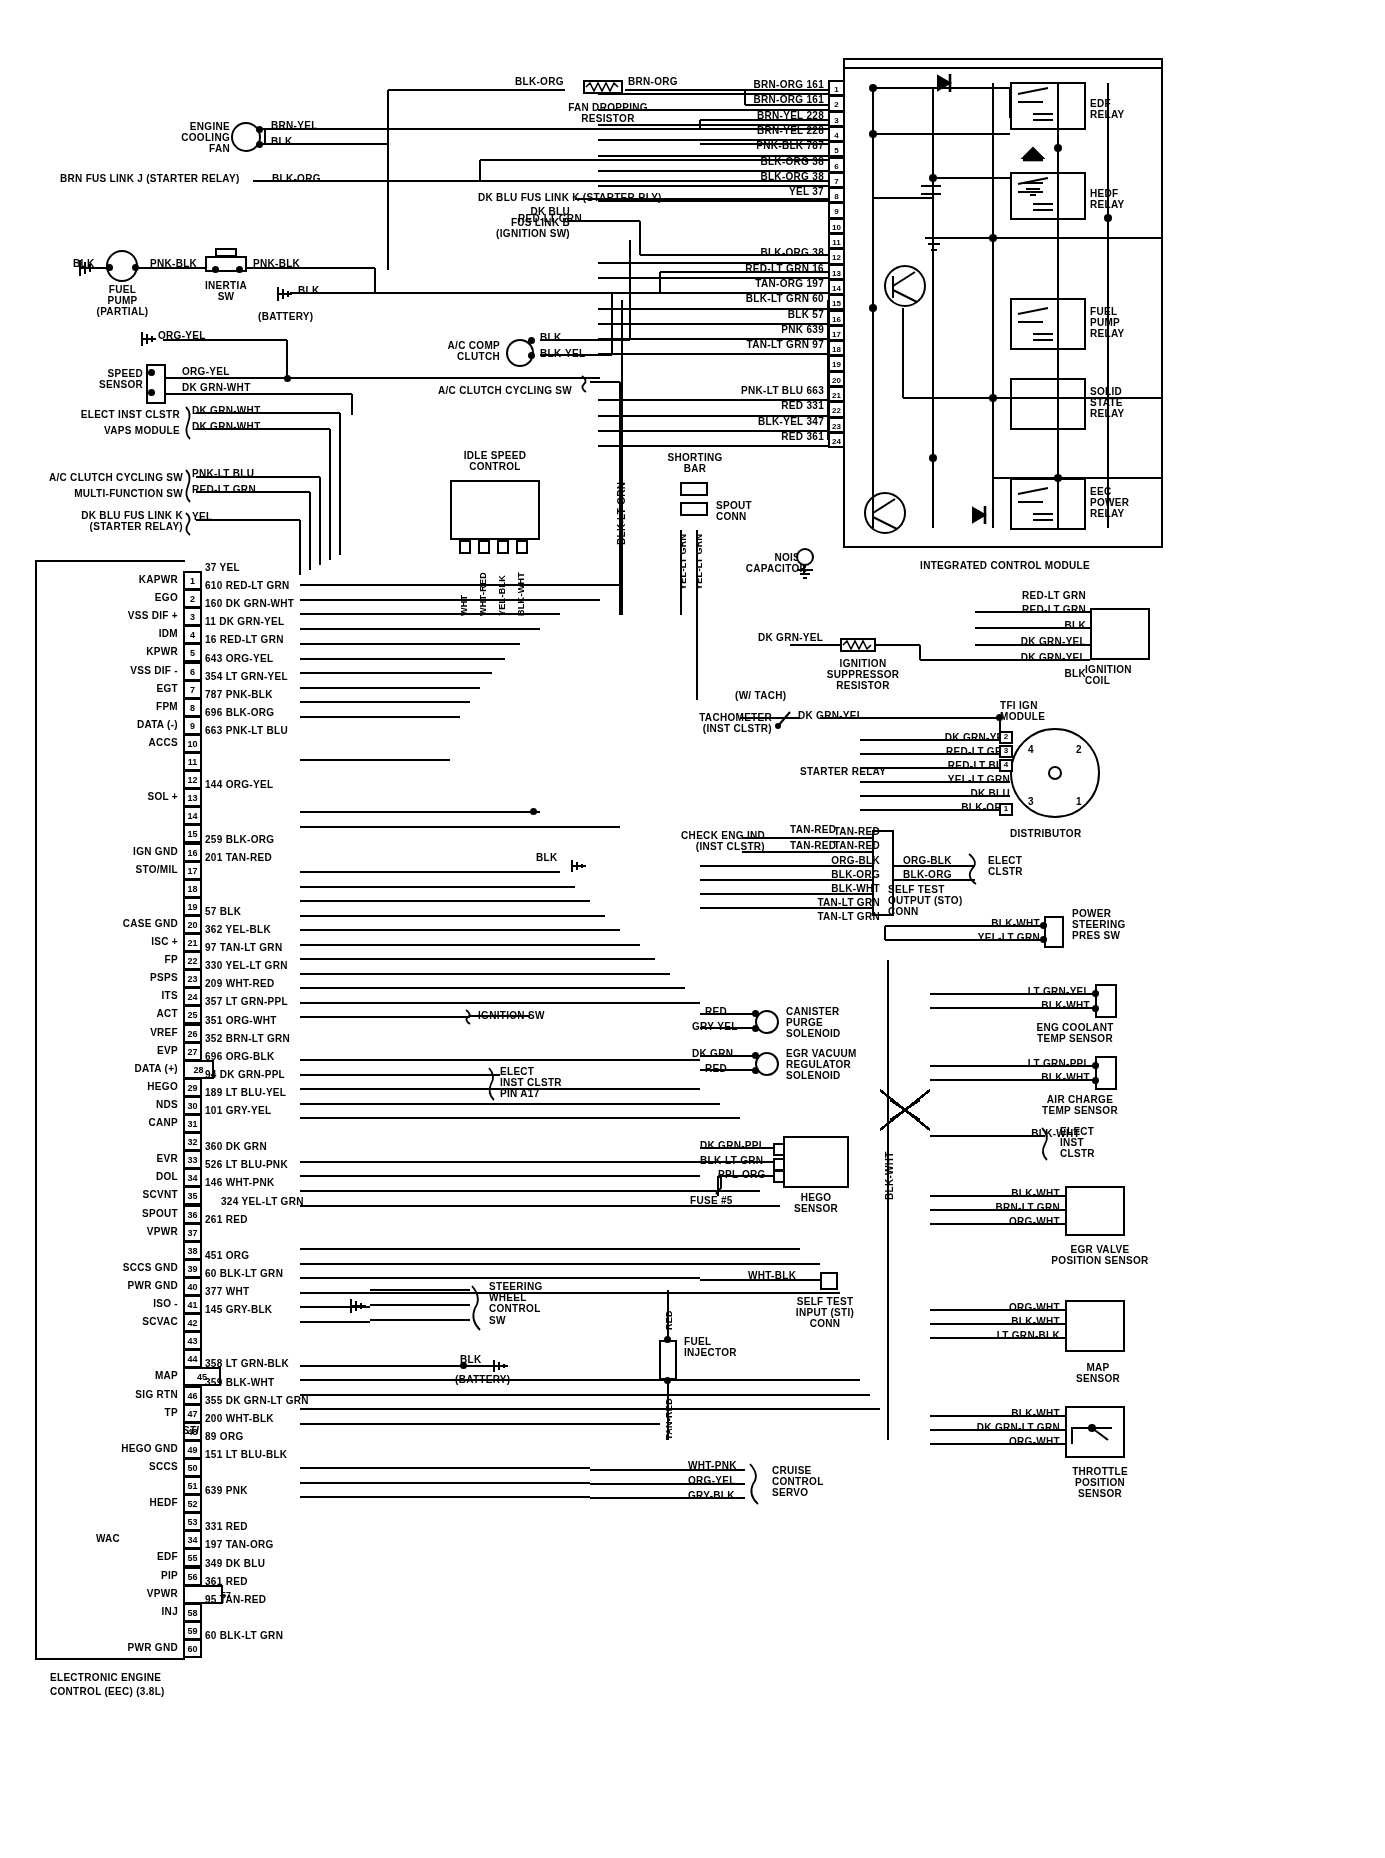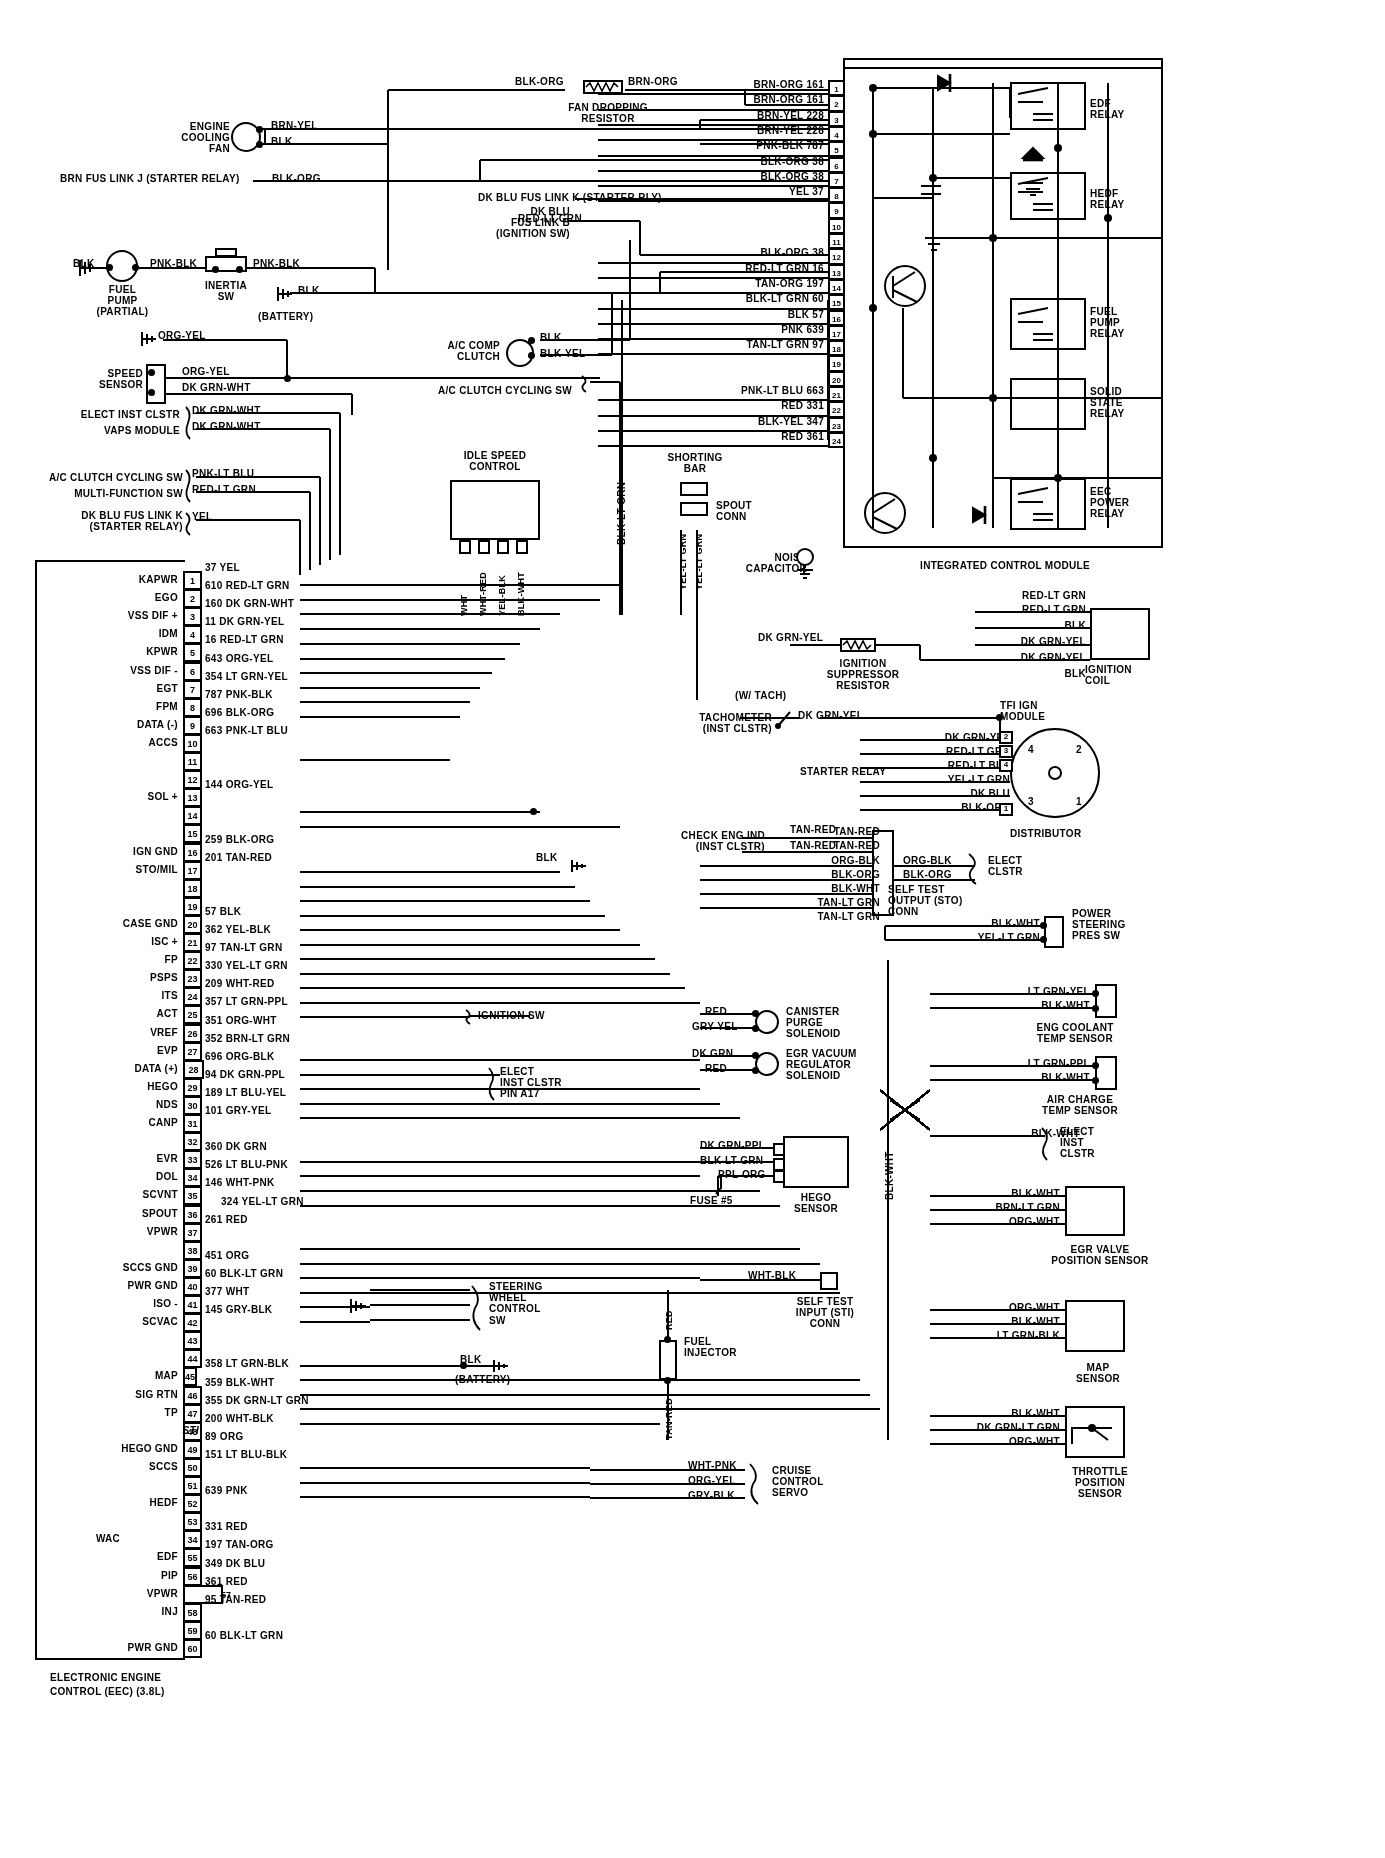--- a/index.html
+++ b/index.html
@@ -813,21 +813,21 @@
       <div class="lbl s10" style="left: 205px; top: 978.3px;">209 WHT-RED</div>
       <div class="pinrow" style="left: 183px; top: 1005.4px; width: 19px; height: 19.1px; line-height: 17.1px; font-size: 9px;">25</div>
       <div class="lbl s10 r" style="left: 38px; top: 1008.4px; width: 140px;">ACT</div>
       <div class="lbl s10" style="left: 205px; top: 996.4px;">357 LT GRN-PPL</div>
       <div class="pinrow" style="left: 183px; top: 1023.5px; width: 19px; height: 19.1px; line-height: 17.1px; font-size: 9px;">26</div>
       <div class="lbl s10 r" style="left: 38px; top: 1026.5px; width: 140px;">VREF</div>
       <div class="lbl s10" style="left: 205px; top: 1014.5px;">351 ORG-WHT</div>
       <div class="pinrow" style="left: 183px; top: 1041.6px; width: 19px; height: 19.1px; line-height: 17.1px; font-size: 9px;">27</div>
       <div class="lbl s10 r" style="left: 38px; top: 1044.6px; width: 140px;">EVP</div>
       <div class="lbl s10" style="left: 205px; top: 1032.6px;">352 BRN-LT GRN</div>
-      <div class="pinrow" style="left: 183px; top: 1059.7px; width: 21px; height: 19.1px; line-height: 17.1px; font-size: 9px;">28</div>
+      <div class="pinrow" style="left: 183px; top: 1059.7px; width: 31px; height: 19.1px; line-height: 17.1px; font-size: 9px;">28</div>
       <div class="lbl s10 r" style="left: 38px; top: 1062.7px; width: 140px;">DATA (+)</div>
       <div class="lbl s10" style="left: 205px; top: 1050.7px;">696 ORG-BLK</div>
       <div class="pinrow" style="left: 183px; top: 1077.8px; width: 19px; height: 19.1px; line-height: 17.1px; font-size: 9px;">29</div>
       <div class="lbl s10 r" style="left: 38px; top: 1080.8px; width: 140px;">HEGO</div>
       <div class="lbl s10" style="left: 205px; top: 1068.8px;">94 DK GRN-PPL</div>
       <div class="pinrow" style="left: 183px; top: 1095.9px; width: 19px; height: 19.1px; line-height: 17.1px; font-size: 9px;">30</div>
       <div class="lbl s10 r" style="left: 38px; top: 1098.9px; width: 140px;">NDS</div>
       <div class="lbl s10" style="left: 205px; top: 1086.9px;">189 LT BLU-YEL</div>
       <div class="pinrow" style="left: 183px; top: 1114px; width: 19px; height: 19.1px; line-height: 17.1px; font-size: 9px;">31</div>
       <div class="lbl s10 r" style="left: 38px; top: 1117px; width: 140px;">CANP</div>
@@ -856,21 +856,21 @@
       <div class="lbl s10 r" style="left: 38px; top: 1279.9px; width: 140px;">PWR GND</div>
       <div class="lbl s10" style="left: 205px; top: 1267.9px;">60 BLK-LT GRN</div>
       <div class="pinrow" style="left: 183px; top: 1295px; width: 19px; height: 19.1px; line-height: 17.1px; font-size: 9px;">41</div>
       <div class="lbl s10 r" style="left: 38px; top: 1298px; width: 140px;">ISO -</div>
       <div class="lbl s10" style="left: 205px; top: 1286px;">377 WHT</div>
       <div class="pinrow" style="left: 183px; top: 1313.1px; width: 19px; height: 19.1px; line-height: 17.1px; font-size: 9px;">42</div>
       <div class="lbl s10 r" style="left: 38px; top: 1316.1px; width: 140px;">SCVAC</div>
       <div class="lbl s10" style="left: 205px; top: 1304.1px;">145 GRY-BLK</div>
       <div class="pinrow" style="left: 183px; top: 1331.2px; width: 19px; height: 19.1px; line-height: 17.1px; font-size: 9px;">43</div>
       <div class="pinrow" style="left: 183px; top: 1349.3px; width: 19px; height: 19.1px; line-height: 17.1px; font-size: 9px;">44</div>
-      <div class="pinrow" style="left: 183px; top: 1367.4px; width: 14px; height: 19.1px; line-height: 17.1px; font-size: 9px;">45</div>
+      <div class="pinrow" style="left: 183px; top: 1367.4px; width: 38px; height: 19.1px; line-height: 17.1px; font-size: 9px;">45</div>
       <div class="lbl s10 r" style="left: 38px; top: 1370.4px; width: 140px;">MAP</div>
       <div class="lbl s10" style="left: 205px; top: 1358.4px;">358 LT GRN-BLK</div>
       <div class="pinrow" style="left: 183px; top: 1385.5px; width: 19px; height: 19.1px; line-height: 17.1px; font-size: 9px;">46</div>
       <div class="lbl s10 r" style="left: 38px; top: 1388.5px; width: 140px;">SIG RTN</div>
       <div class="lbl s10" style="left: 205px; top: 1376.5px;">359 BLK-WHT</div>
       <div class="pinrow" style="left: 183px; top: 1403.6px; width: 19px; height: 19.1px; line-height: 17.1px; font-size: 9px;">47</div>
       <div class="lbl s10 r" style="left: 38px; top: 1406.6px; width: 140px;">TP</div>
       <div class="lbl s10" style="left: 205px; top: 1394.6px;">355 DK GRN-LT GRN</div>
       <div class="pinrow" style="left: 183px; top: 1421.7px; width: 19px; height: 19.1px; line-height: 17.1px; font-size: 9px; text-align: center;">48</div>
       <div class="lbl s10 r" style="left: 38px; top: 1424.7px; width: 161px; font-style: italic;">STI</div>

